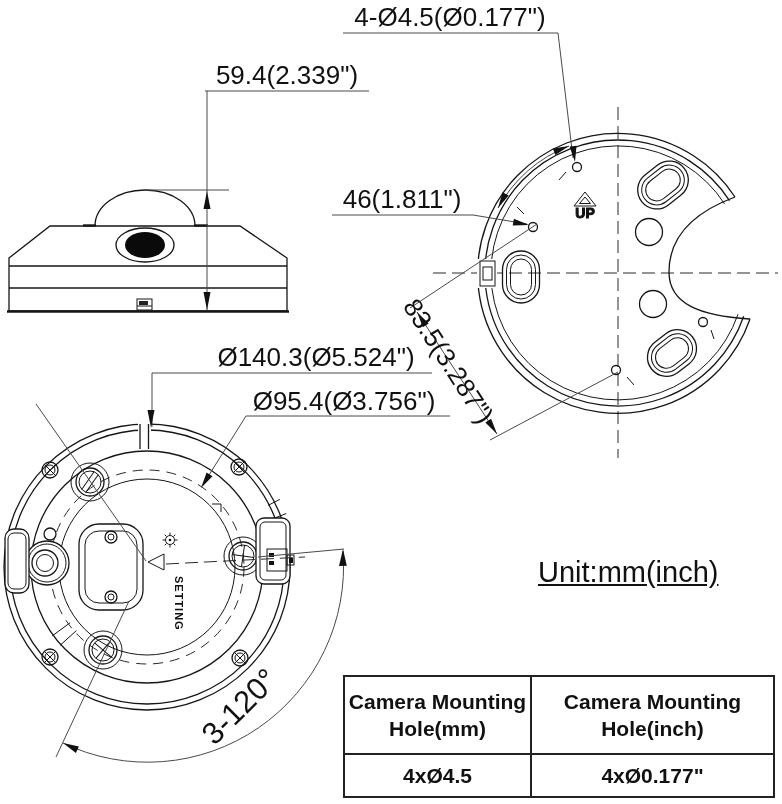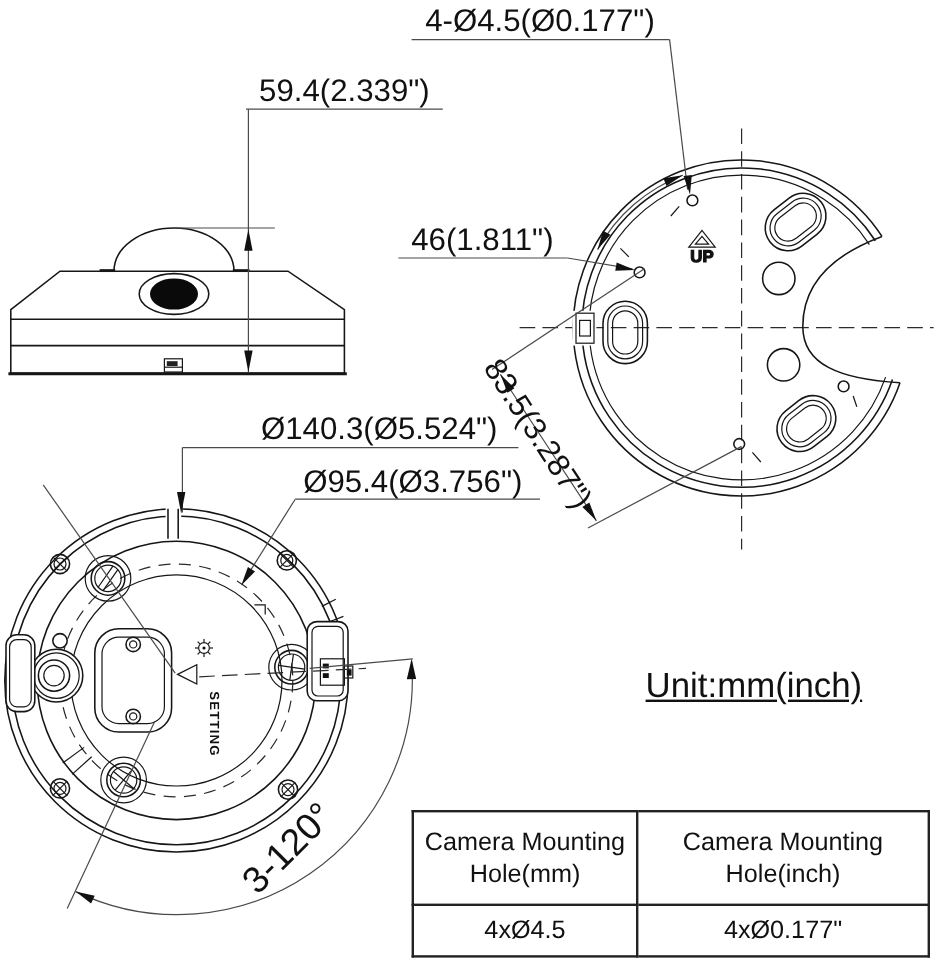--- a/index.html
+++ b/index.html
@@ -13,21 +13,21 @@
   svg .cl{fill:none;stroke:#2a2a2a;stroke-width:1;stroke-dasharray:13 6;}
   svg .dc{fill:none;stroke:#2a2a2a;stroke-width:1;stroke-dasharray:10 7;}
   svg .ar{fill:#111;stroke:none;}
   svg .wf{fill:#fff;stroke:#161616;stroke-width:1.3;}
   svg text{font-family:"Liberation Sans",sans-serif;fill:#111;}
   .dimtxt{font-size:26px;}
   .unit-note{position:absolute;left:538px;top:556px;font-size:29px;text-decoration:underline;}
   table.spec{position:absolute;left:343px;top:675px;width:430px;height:123px;
              border-collapse:collapse;table-layout:fixed;}
   table.spec td,table.spec th{border:2px solid #222;text-align:center;vertical-align:middle;
-             font-size:21px;font-weight:normal;padding:0;}
+             font-size:21px;font-weight:bold;padding:0;}
   table.spec th div{white-space:pre-line;line-height:1.3;}
   table.spec tr.hdr{height:73px;}
   table.spec tr.val{height:40px;padding-left:22px;}
 </style>
 </head>
 <body>
 
 <div class="canvas">
 
 <svg width="782" height="804" viewBox="0 0 782 804">

